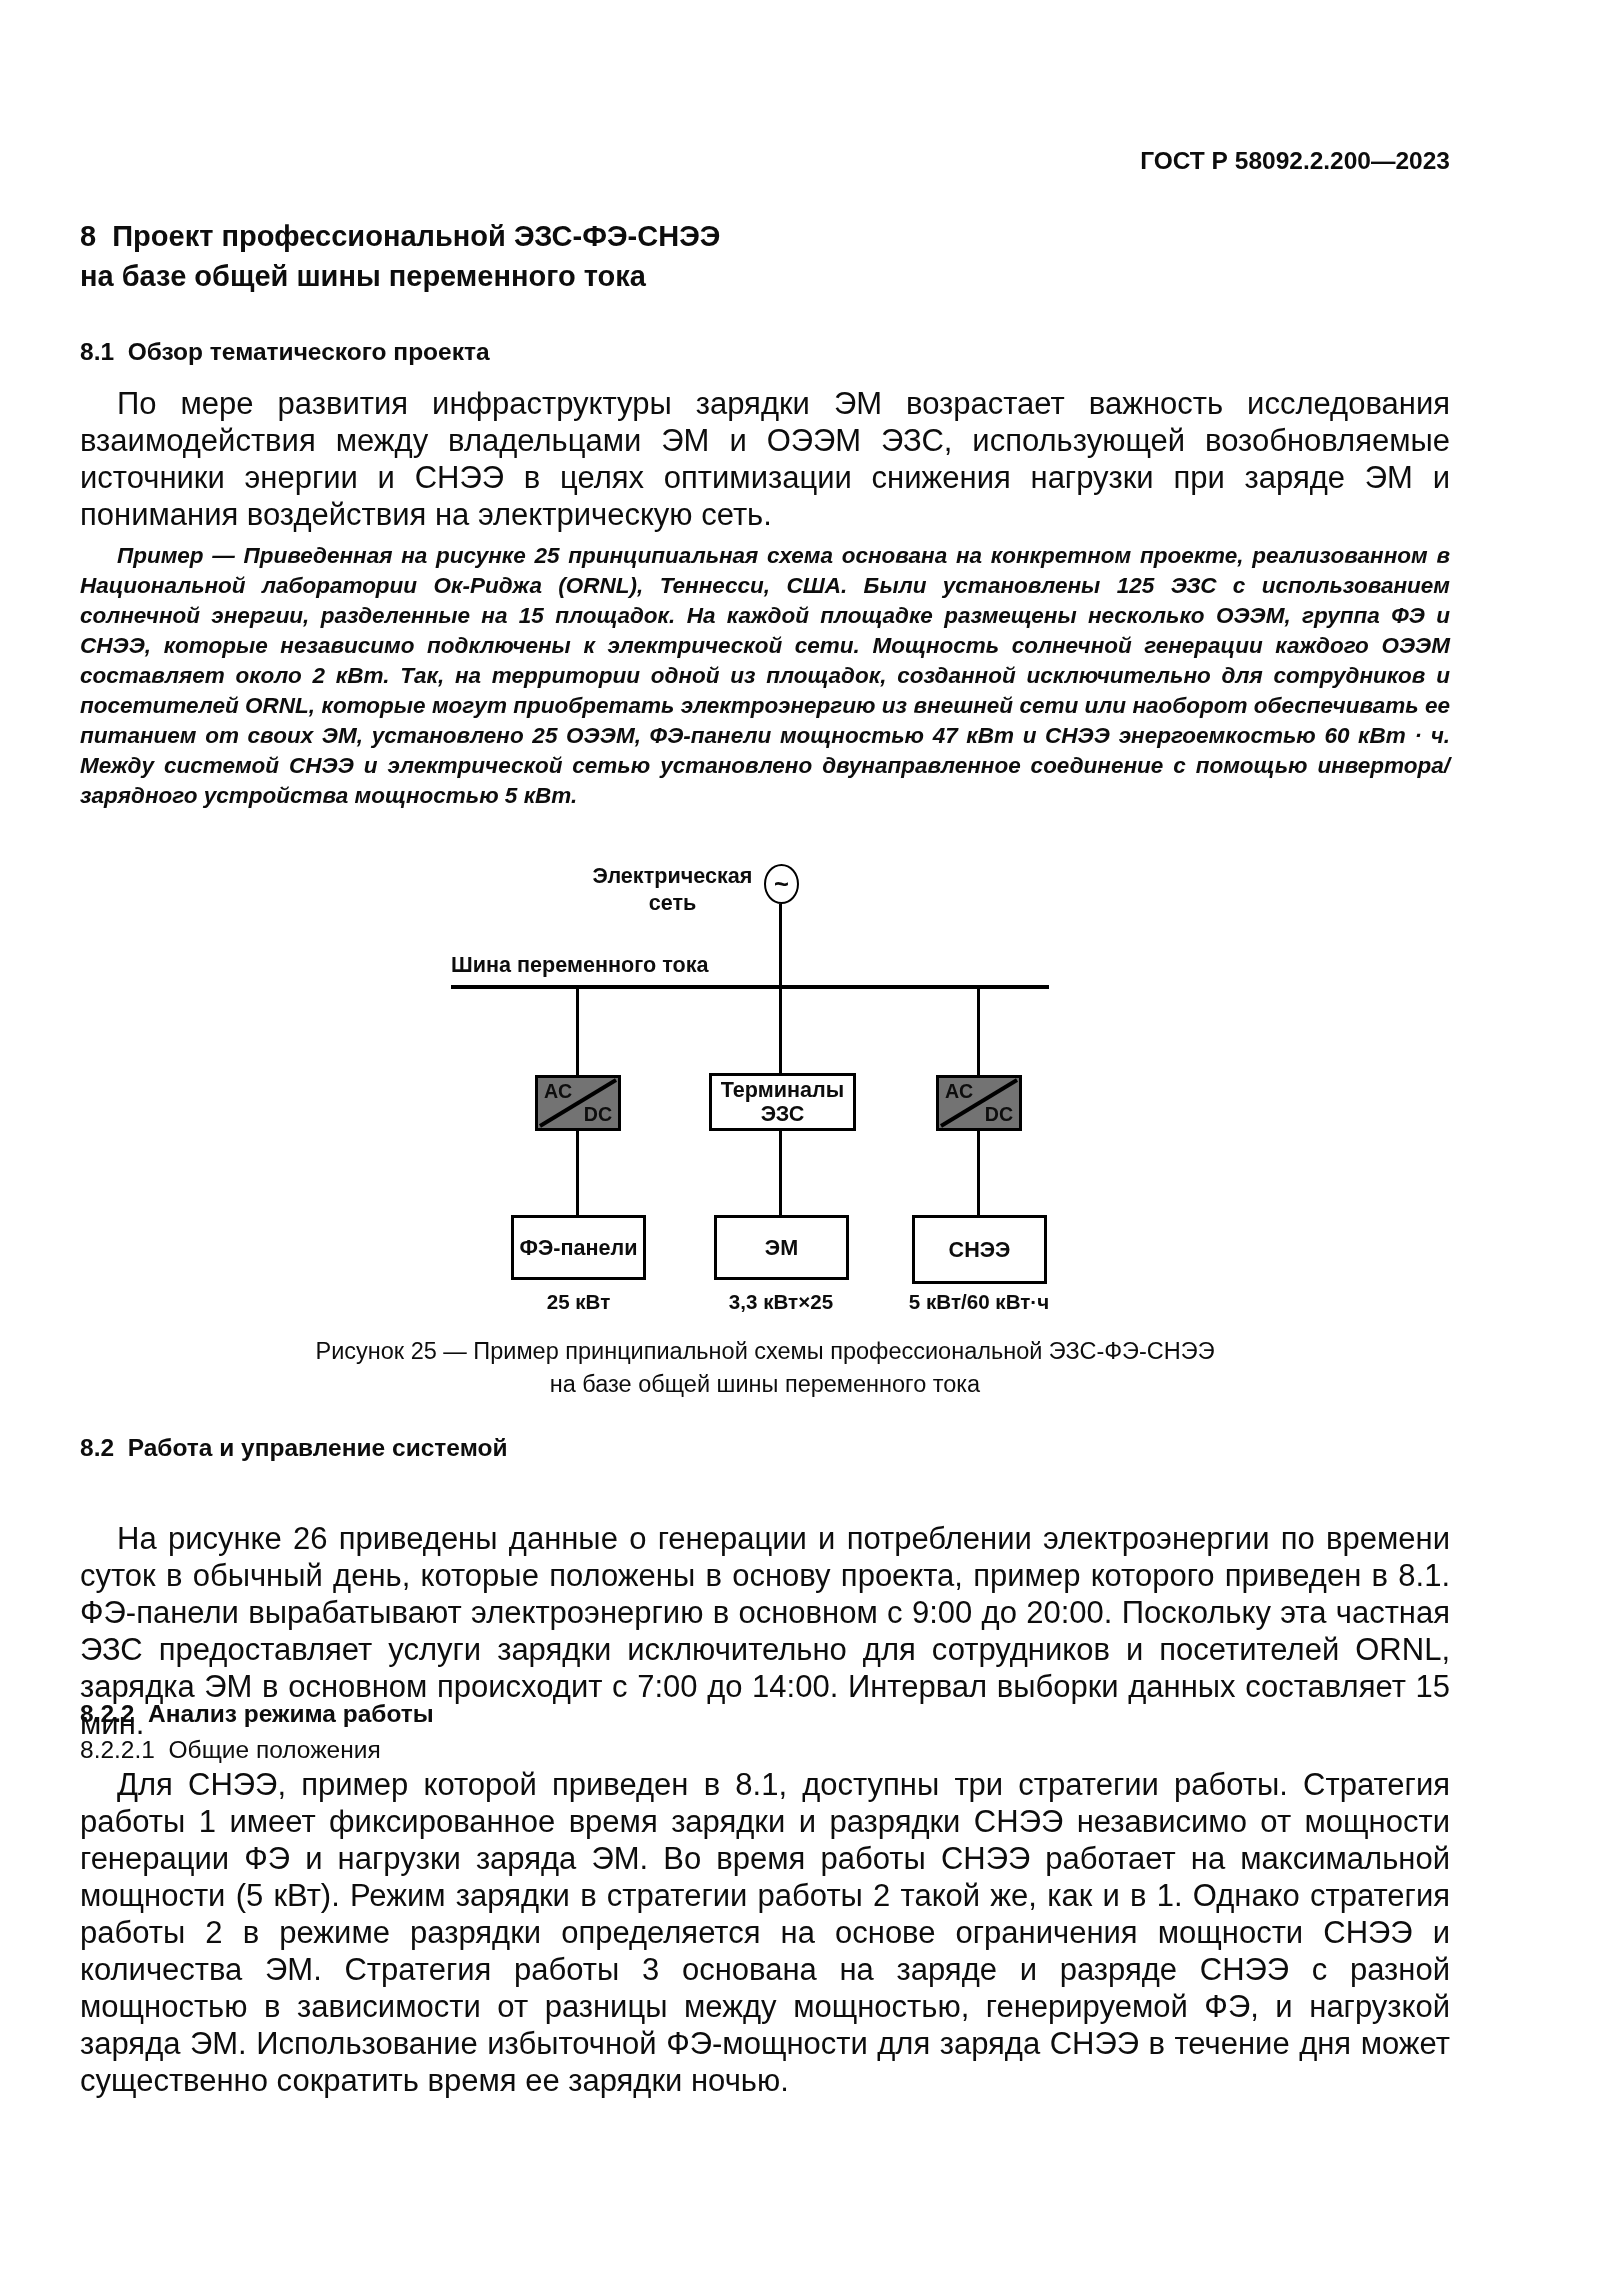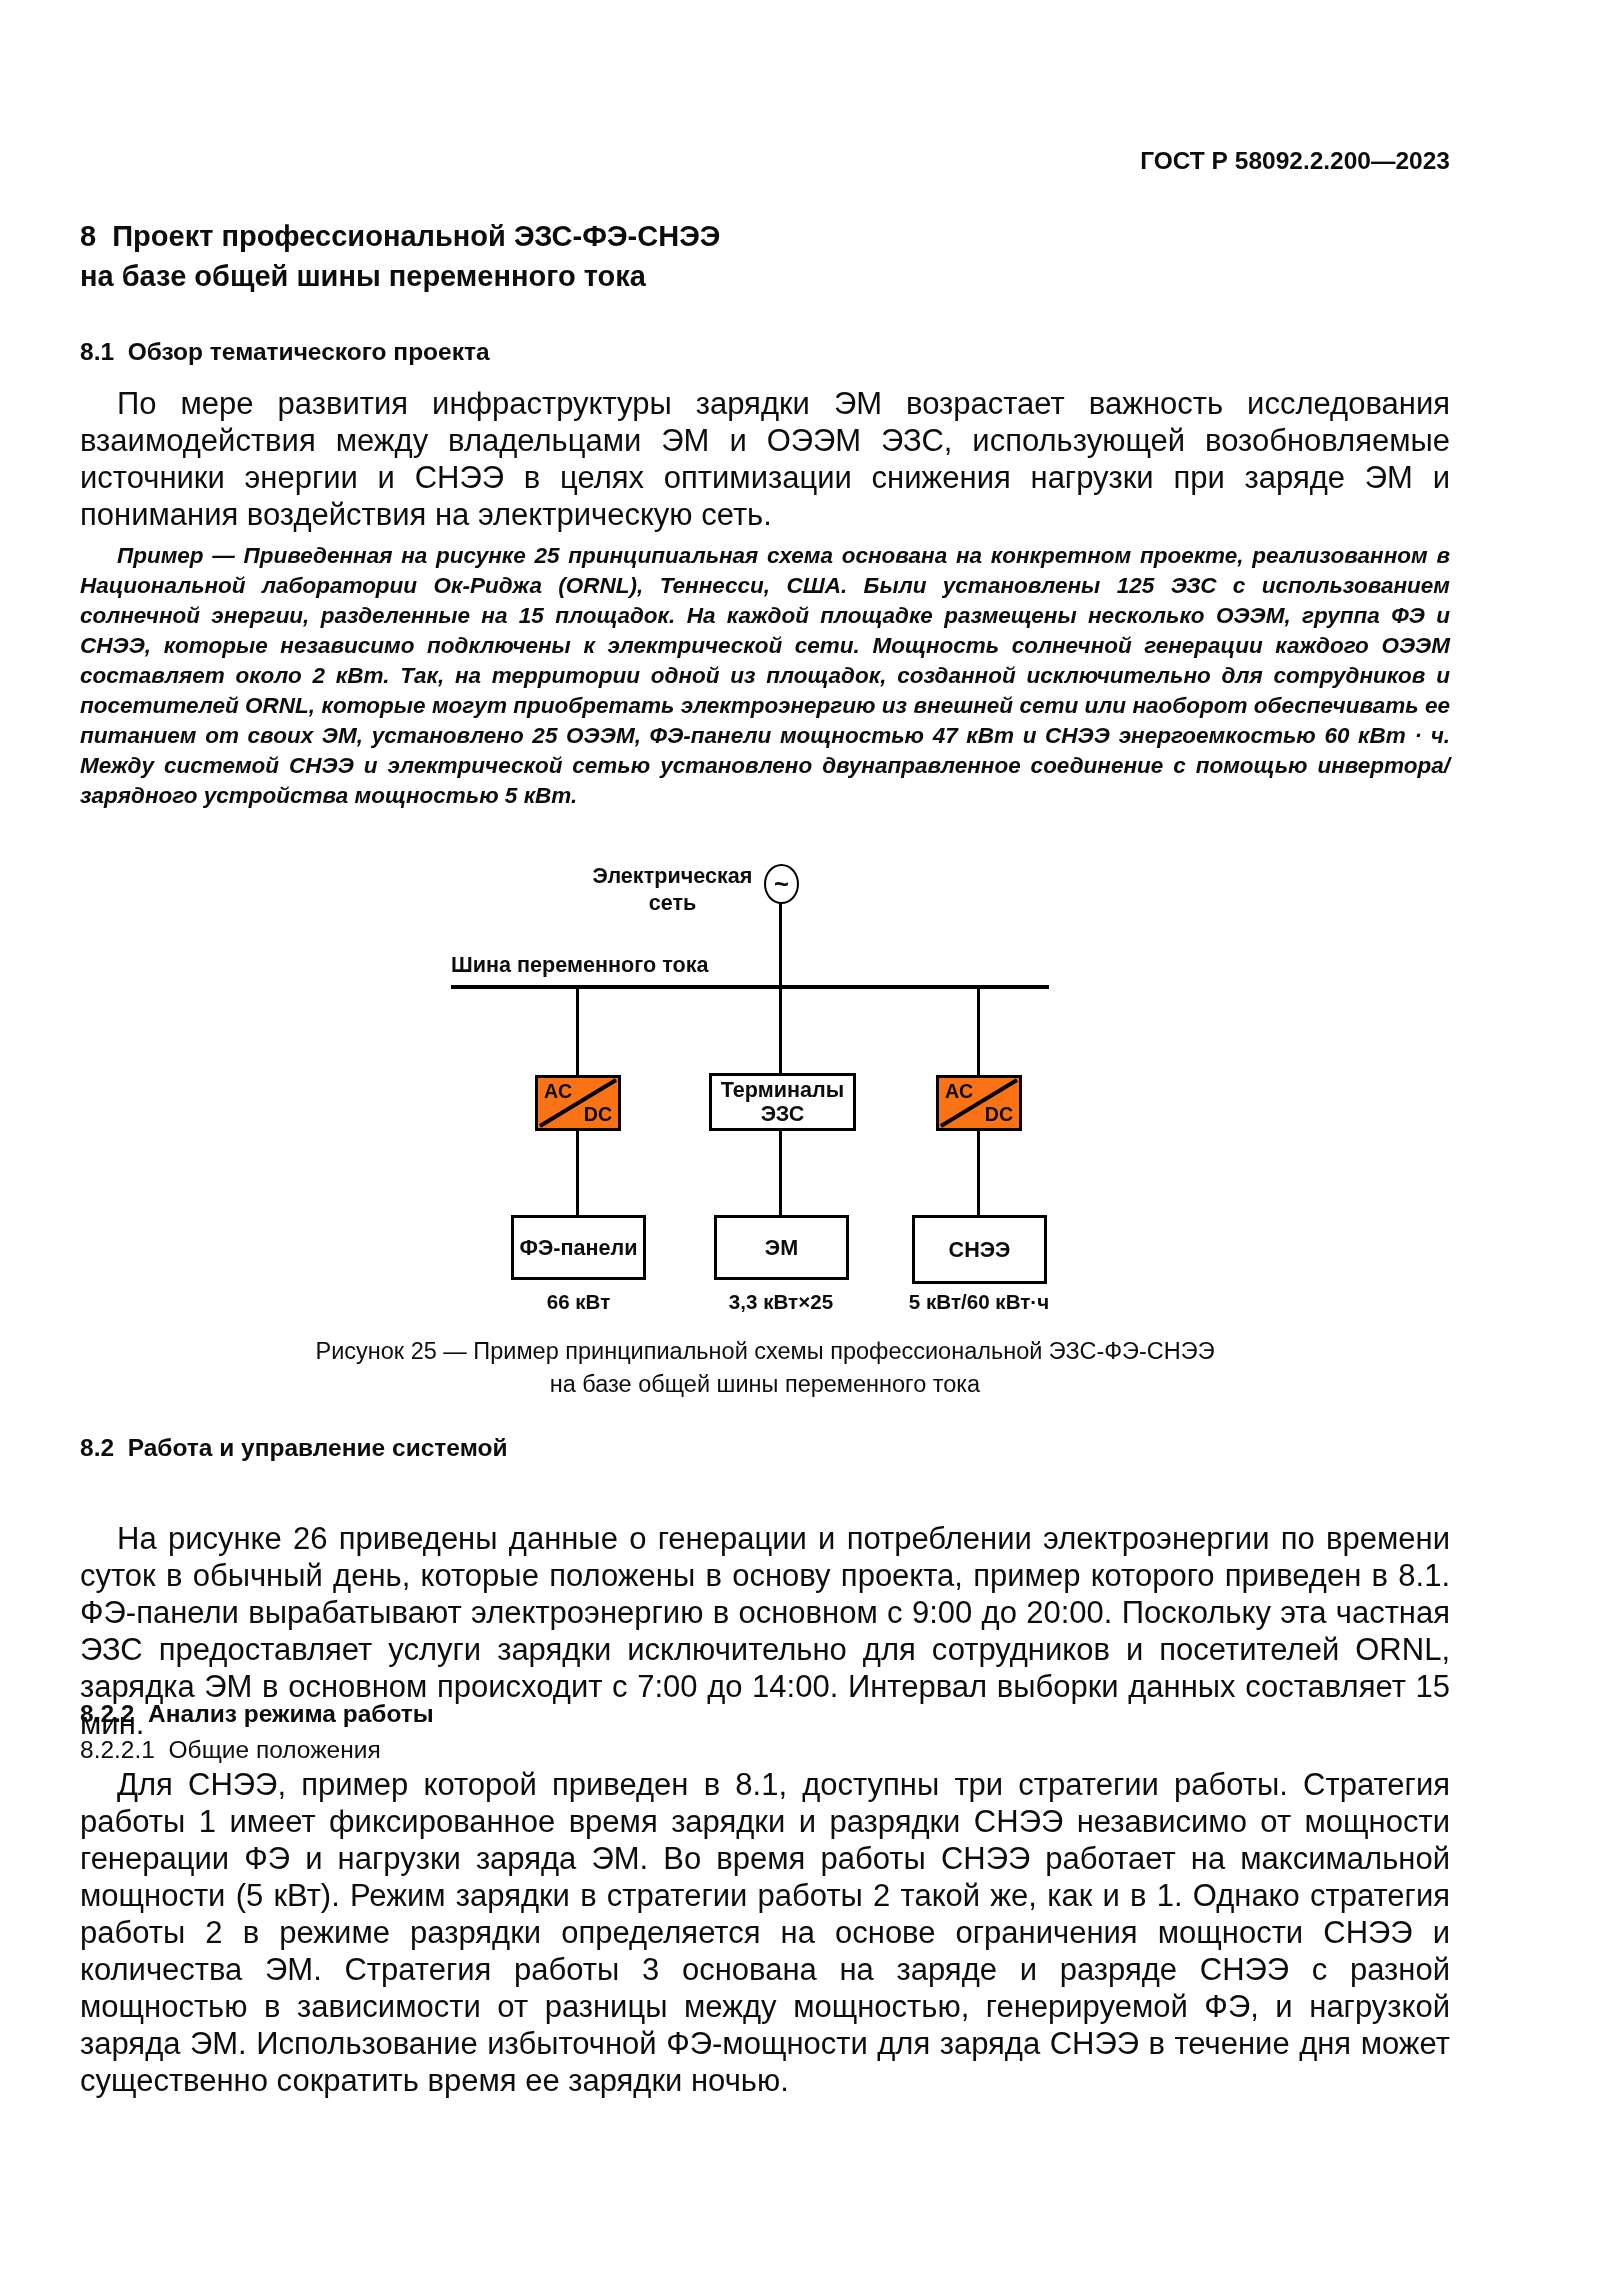--- a/index.html
+++ b/index.html
@@ -37,21 +37,21 @@
     border:2.9px solid #000;border-radius:50%;box-sizing:border-box;
     display:flex;align-items:center;justify-content:center;
     font-size:25.5px;font-weight:bold;background:#fff;
   }
   .bus-label{left:451px;top:952px;font-size:21.6px;font-weight:600;}
   .dbox{
     box-sizing:border-box;border:3.9px solid #000;background:#fff;
     display:flex;flex-direction:column;align-items:center;justify-content:center;
     font-size:21.6px;line-height:25.5px;font-weight:600;text-align:center;
   }
-  .acdc{box-sizing:border-box;border:3.9px solid #000;background:#f97316;font-size:19.6px;font-weight:bold;}
+  .acdc{box-sizing:border-box;border:3.9px solid #000;background:#737373;font-size:19.6px;font-weight:bold;}
   .acdc svg{position:absolute;left:0;top:0;width:100%;height:100%;}
   .acdc .ac{position:absolute;left:5.9px;top:2px;}
   .acdc .dc{position:absolute;right:5.9px;bottom:2px;}
   .power-label{top:1290px;text-align:center;font-size:20.6px;font-weight:bold;}
 </style>
 </head>
 <body>
 
 <div class="page">
 
@@ -116,21 +116,21 @@
     <div class="abs dbox" style="left:511px;top:1215px;width:135px;height:65px;">
       <div>ФЭ-панели</div>
     </div>
     <div class="abs dbox" style="left:714px;top:1215px;width:135px;height:65px;">
       <div>ЭМ</div>
     </div>
     <div class="abs dbox" style="left:912px;top:1215px;width:135px;height:69px;">
       <div>СНЭЭ</div>
     </div>
 
-    <div class="abs power-label" style="left:511px;width:135px;">66 кВт</div>
+    <div class="abs power-label" style="left:511px;width:135px;">25 кВт</div>
     <div class="abs power-label" style="left:694px;width:174px;">3,3 кВт×25</div>
     <div class="abs power-label" style="left:887px;width:184px;">5 кВт/60 кВт·ч</div>
   </div>
 
   <div class="abs content caption">
     <div>Рисунок 25 — Пример принципиальной схемы профессиональной ЭЗС-ФЭ-СНЭЭ</div>
     <div>на базе общей шины переменного тока</div>
   </div>
 
   <div class="abs content h2 ws-pre" style="top:1434px;">8.2  Работа и управление системой</div>

